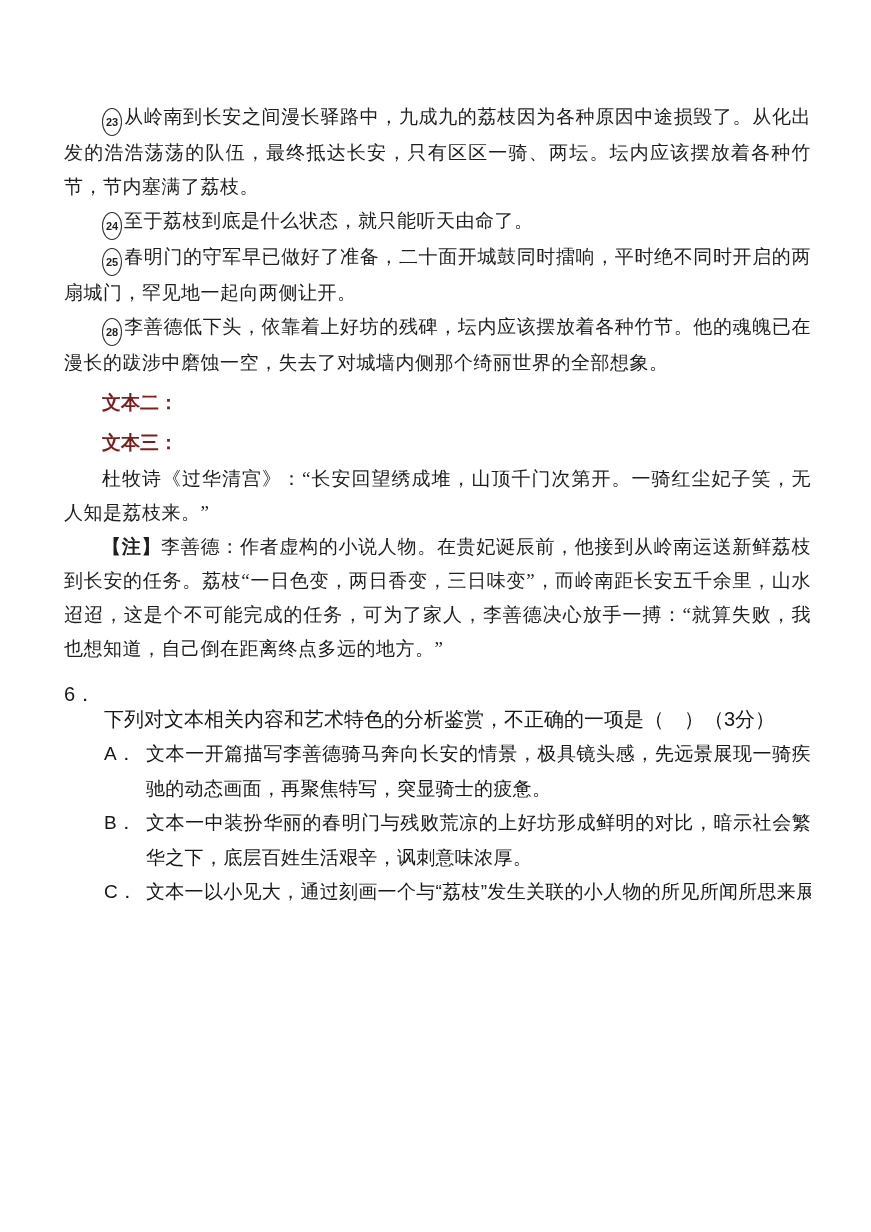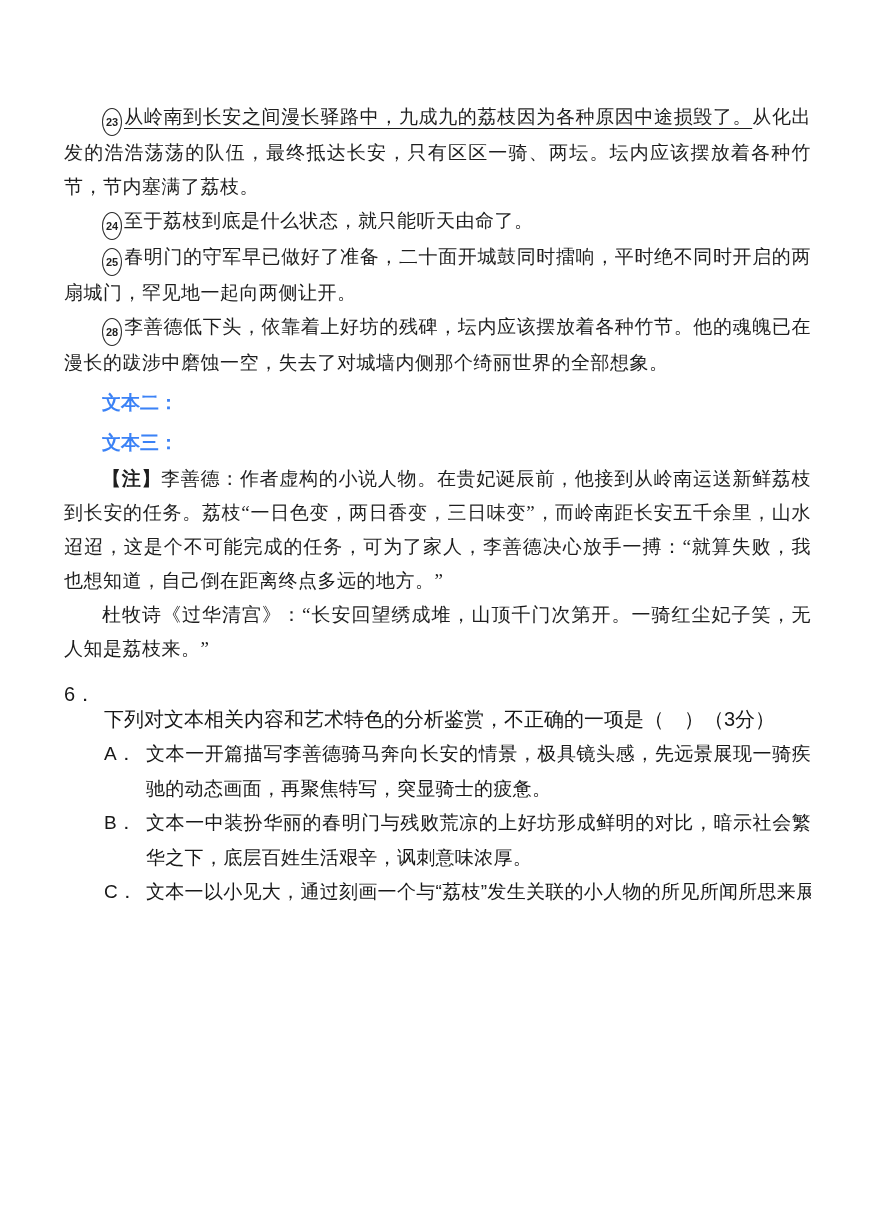--- a/index.html
+++ b/index.html
@@ -15,25 +15,25 @@
     letter-spacing:0.5px;
   }
   .cnum{
     display:inline-flex;align-items:center;justify-content:center;
     width:20px;height:28px;box-sizing:border-box;
     border:1.6px solid #2a2a2a;border-radius:50%;
     font-family:"Liberation Sans","DejaVu Sans",sans-serif;
     font-size:11px;font-weight:bold;letter-spacing:0;
     text-indent:0;vertical-align:-3px;margin-right:2px;
   }
-  .ul{text-decoration:underline;text-underline-offset:5px;}
+  .ul{text-underline-offset:5px;}
   .sec-header{
     font-family:"Liberation Sans","DejaVu Sans",sans-serif;
     font-weight:bold;font-size:19px;line-height:34px;
-    text-indent:2em;margin:6px 0 2px 0;color:#3b82f6;
+    text-indent:2em;margin:6px 0 2px 0;color:#7f1d1d;
   }
   .quote-light{color:#5d5d5d;}
   .note-label{font-weight:bold;font-family:"Liberation Sans","DejaVu Sans",sans-serif;}
   .question-block{
     margin-top:10px;
     font-family:"Liberation Sans","DejaVu Sans",sans-serif;
   }
   .q-row{
     display:flex;font-size:20px;line-height:36px;color:#181818;
   }
@@ -58,23 +58,23 @@
 
 
 
   <p class="para"><span class="cnum">28</span><span>李善德低下头，依靠着上好坊的残碑，坛内应该摆放着各种竹节。他的魂魄已在漫长的跋涉中磨蚀一空，失去了对城墙内侧那个绮丽世界的全部想象。</span></p>
 
   <p class="sec-header">文本二：</p>
 
 
   <p class="sec-header">文本三：</p>
 
+  <p class="para"><span>杜牧诗《过华清宫》：</span><span>“长安回望绣成堆，山顶千门次第开。一骑红尘妃子笑，无人知是荔枝来。”</span></p>
+
   <p class="para"><span class="note-label">【注】</span><span>李善德：作者虚构的小说人物。在贵妃诞辰前，他接到从岭南运送新鲜荔枝到长安的任务。荔枝“一日色变，两日香变，三日味变”，而岭南距长安五千余里，山水迢迢，这是个不可能完成的任务，可为了家人，李善德决心放手一搏：“就算失败，我也想知道，自己倒在距离终点多远的地方。”</span></p>
-
-  <p class="para"><span>杜牧诗《过华清宫》：</span><span>“长安回望绣成堆，山顶千门次第开。一骑红尘妃子笑，无人知是荔枝来。”</span></p>
 
   <div class="question-block">
     <div class="q-row">
       <span class="q-num">6．</span>
       <div class="q-stem">下列对文本相关内容和艺术特色的分析鉴赏，不正确的一项是（　）（3分）</div>
     </div>
     <div class="options">
       <div class="opt">
         <span class="opt-label">A．</span>
         <div class="opt-text">文本一开篇描写李善德骑马奔向长安的情景，极具镜头感，先远景展现一骑疾驰的动态画面，再聚焦特写，突显骑士的疲惫。</div>

